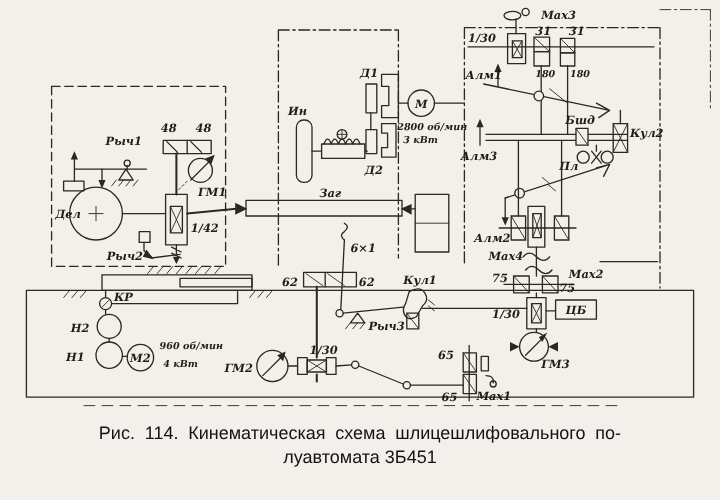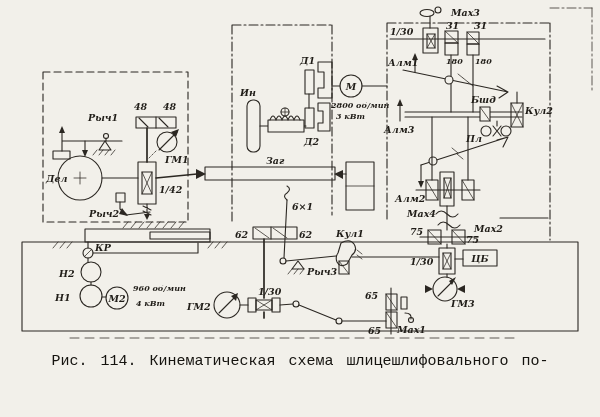--- a/index.html
+++ b/index.html
@@ -10,21 +10,21 @@
   .s2{stroke-width:1.7;}
   .thin{stroke-width:0.75;}
   .dash{stroke-dasharray:7 4;}
   .dd{stroke-dasharray:9 3 2 3;}
   .fl{fill:#2b2722;stroke:none;}
   .pw{fill:#f2f0ea;}
   text{fill:#201d18;font:italic 700 9.5px "DejaVu Serif",serif;}
   text.sm{font-size:8px;}
   text.mid{text-anchor:middle;}
   .caption{position:absolute;left:0;top:352px;width:600px;text-align:center;
-           font-family:Liberation Mono, monospace;font-size:15px;color:#15130f;line-height:1.3;}
+           font-family:Liberation Sans, sans-serif;font-size:15px;color:#15130f;line-height:1.3;}
   .caption .l1{word-spacing:4px;}
 </style>
 </head>
 <body>
 
 <div class="page">
 <svg width="600" height="352" viewBox="0 0 600 352">
   <defs>
     <pattern id="ht" width="5" height="5" patternUnits="userSpaceOnUse" patternTransform="rotate(45)">
       <rect width="5" height="5" fill="#e9e6de"></rect>
@@ -374,14 +374,15 @@
     <path class="s" d="M405,313 q7,0 6,6"></path>
     <circle class="s" cx="411" cy="320" r="2.5"></circle>
   </g>
   <text x="365" y="299">65</text>
   <text x="368" y="334">65</text>
   <text x="397" y="333">Мах1</text>
 </svg>
 
 <div class="caption">
   <div class="l1">Рис. 114. Кинематическая схема шлицешлифовального по-</div>
+  <div class="l2">луавтомата 3Б451</div>
 </div>
 </div>
 
 </body></html>

